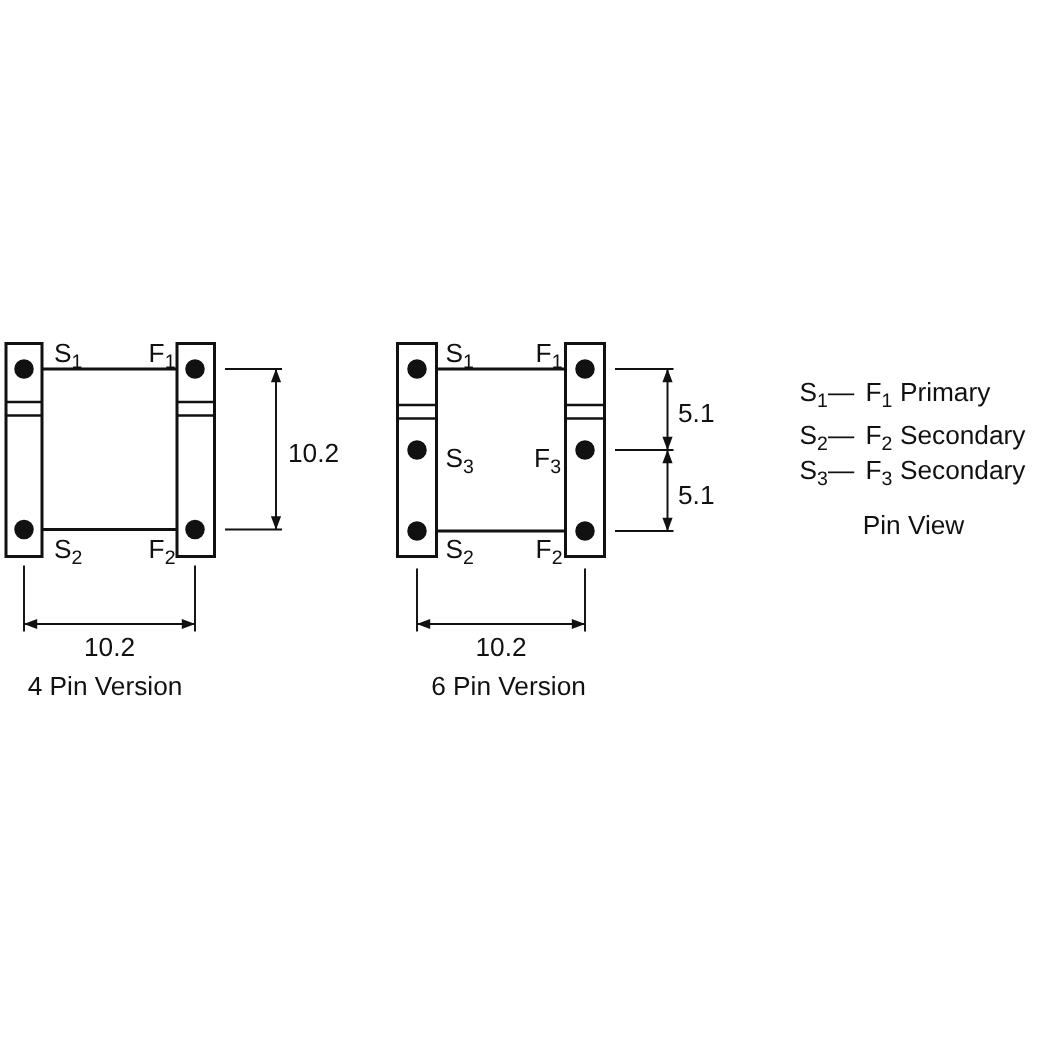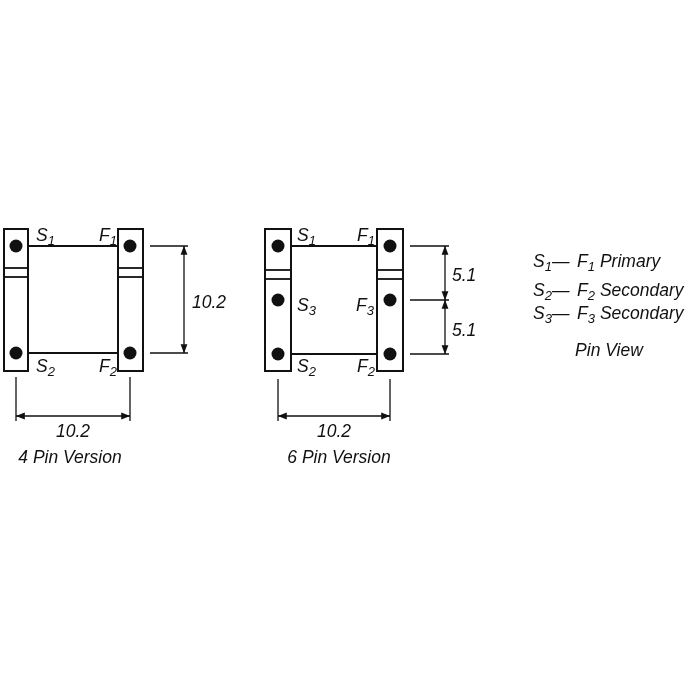--- a/index.html
+++ b/index.html
@@ -6,21 +6,20 @@
     margin: 0;
     padding: 0;
     background: #ffffff;
   }
   .canvas {
     position: relative;
     width: 700px;
     height: 496px;
     background: #ffffff;
     overflow: hidden;
-    font-style: italic;
   }
   svg {
     display: block;
   }
   .t {
     font-family: "Liberation Sans", "DejaVu Sans", sans-serif;
     font-size: 17.5px;
     fill: #111111;
   }
   .sub {

